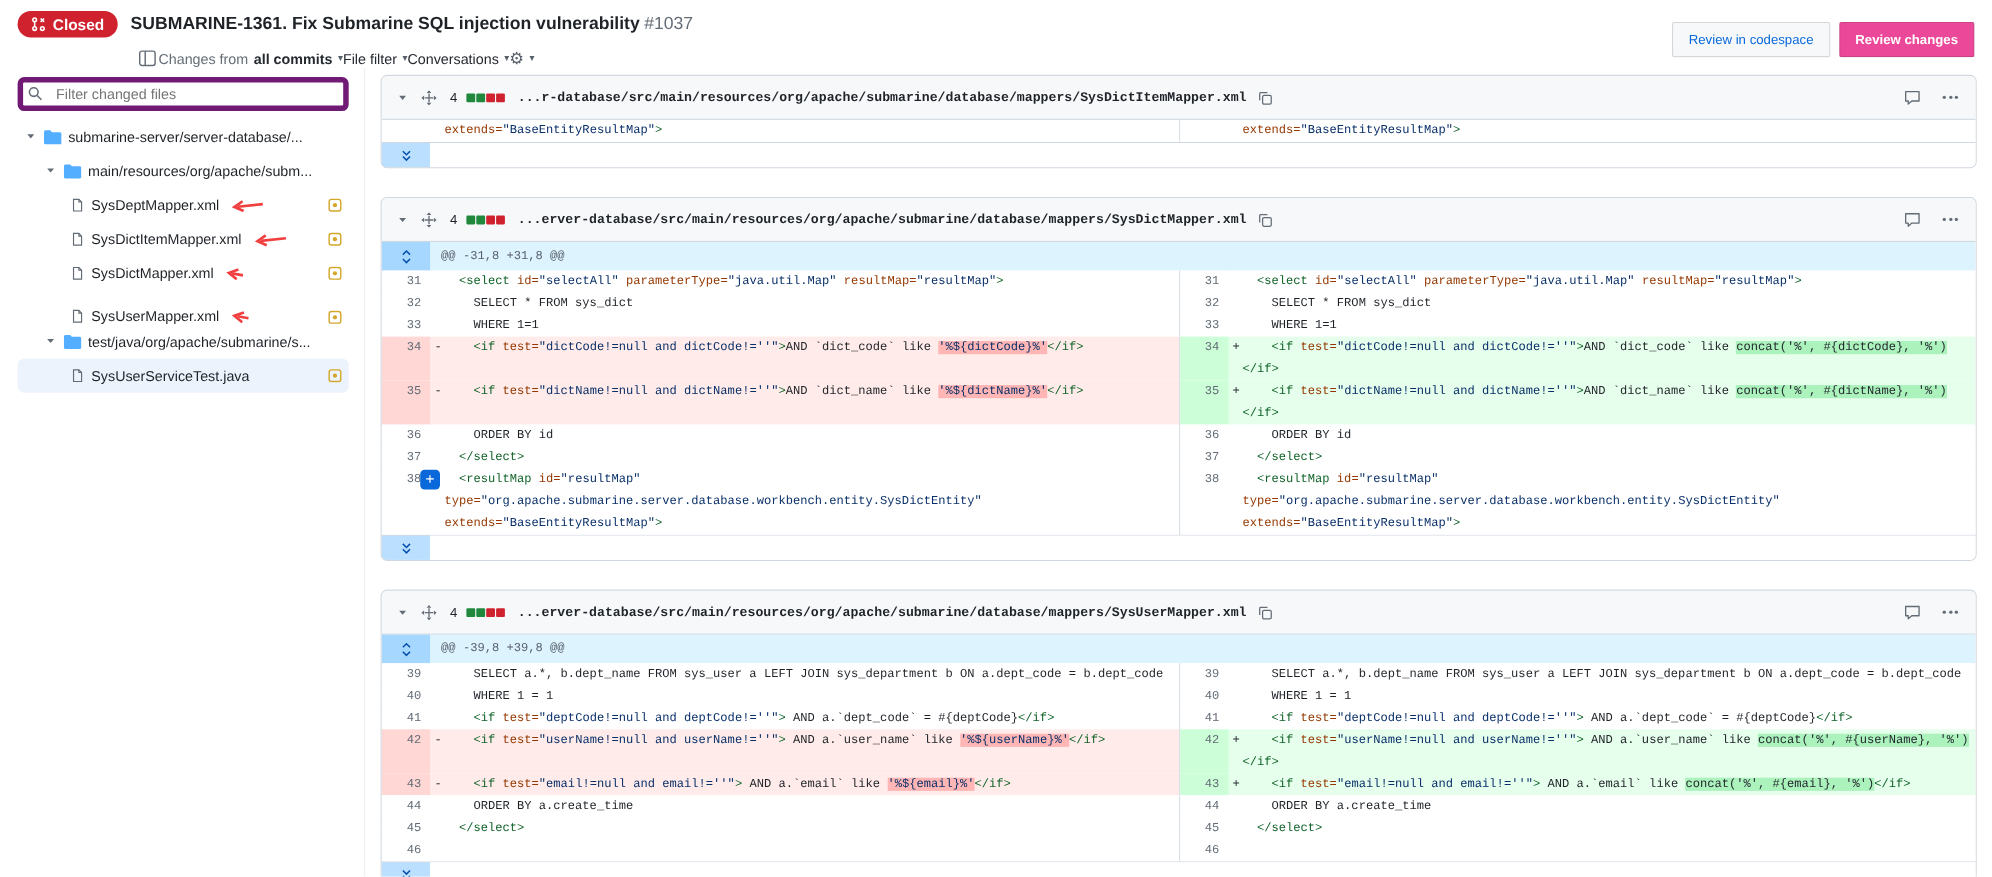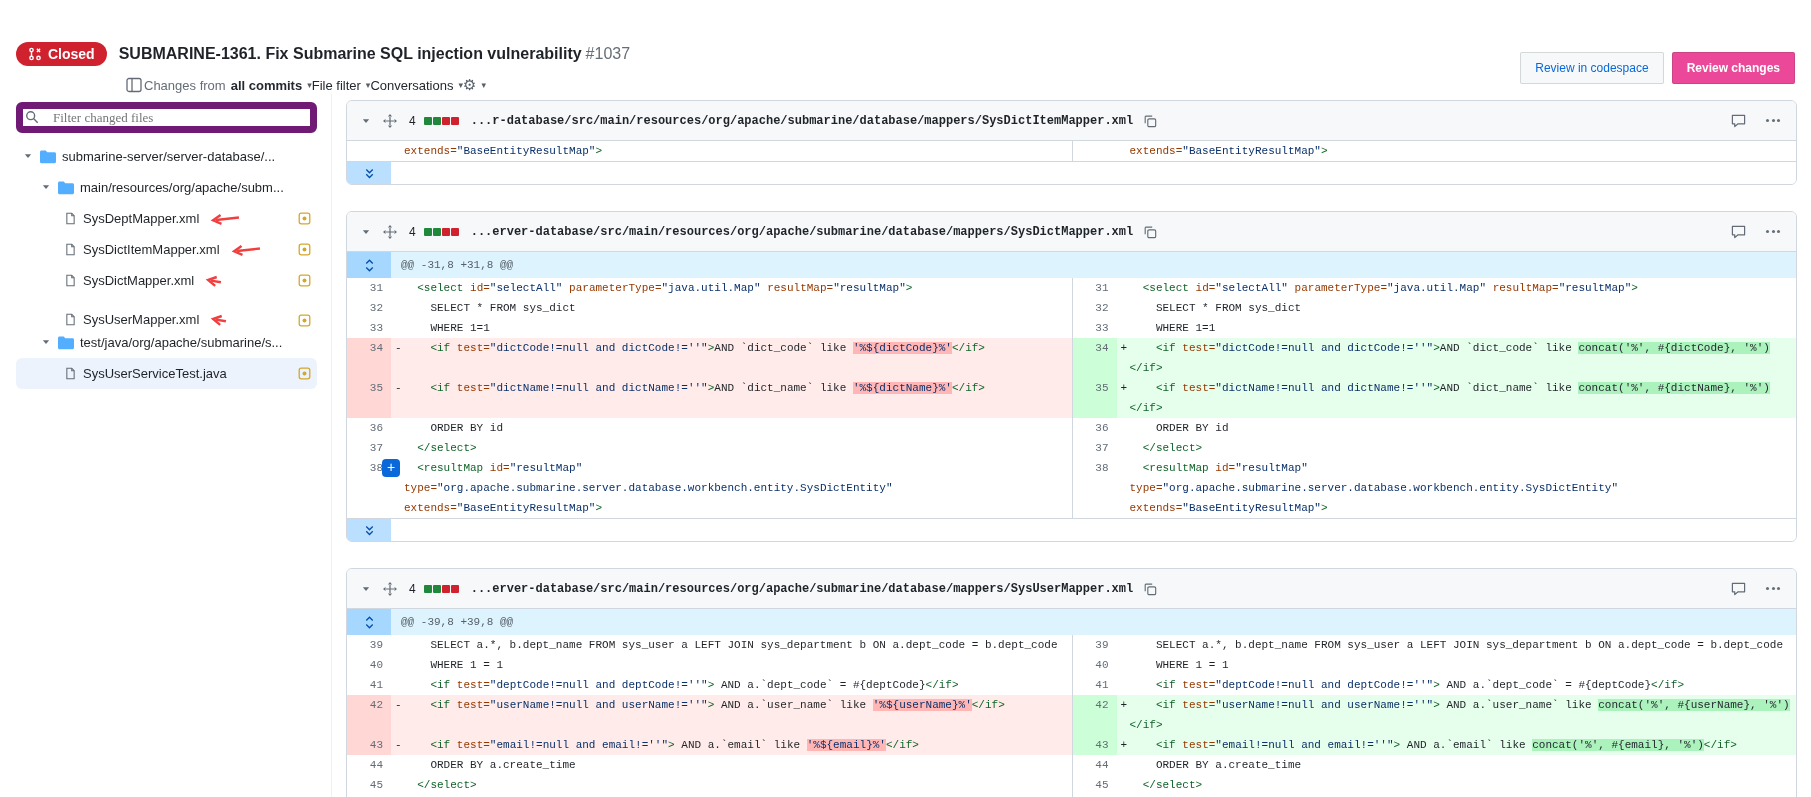--- a/index.html
+++ b/index.html
@@ -4,21 +4,21 @@
 <style>
   * { box-sizing: border-box; }
   html,body { margin:0; padding:0; }
   body {
     width:1811px; height:797px; overflow:hidden;
     background:#ffffff; color:#1f2328;
     font-family:"Liberation Sans","DejaVu Sans",sans-serif;
     font-size:13px;
   }
   
-  .topbar { position:relative; padding:10px 16px 0 16px; height:62px;margin-top:32px; }
+  .topbar { position:relative; padding:10px 16px 0 16px; height:62px; }
   .row1 { display:flex; align-items:center; gap:12px; }
   .badge-closed {
     display:inline-flex; align-items:center; gap:6px;
     background:#cf222e; color:#fff; font-weight:600; font-size:14px;
     border-radius:2em; padding:5px 12px; line-height:1;
   }
   .pr-title { font-size:16px; font-weight:600; white-space:nowrap; }
   .pr-number { color:#656d76; font-weight:400; font-size:16px; margin-left:4px; }
   .row2 { display:flex; align-items:center; padding:9px 0 0 108px; color:#24292f; }
   .tool-item { display:inline-flex; align-items:center; gap:5px; cursor:pointer; }
@@ -28,23 +28,23 @@
   .top-actions { position:absolute; right:16px; top:20px; display:flex; gap:8px; }
   .btn { border-radius:2px; padding:6px 14px; font-size:12px; font-weight:500; line-height:18px; cursor:pointer; border:1px solid rgba(27,31,36,0.15); }
   .btn-secondary { background:#f6f8fa; color:#0969da; }
   .btn-primary { background:#ec4899; color:#fff; font-weight:700; border-color:rgba(27,31,36,0.15); }
 
   
   .main { display:flex; height:735px; }
   .sidebar { width:332px; flex:none; padding:8px 14px 0 16px; border-right:1px solid #eef1f4; overflow:hidden; }
   .filterbox { position:relative; }
   .filterbox input {
-    width:100%; height:31px; border:7px solid #701a75; border-radius:6px;
+    width:100%; height:31px; border:5px solid #701a75; border-radius:6px;
     padding:0 8px 0 30px; font-size:13px; color:#1f2328; background:#fff; outline:none;
-    font-family:Liberation Serif, serif;
+    font-family:Liberation Sans, sans-serif;
   }
   .filterbox .s-icon { position:absolute; left:9px; top:8px; }
   .tree { margin-top:8px; }
   .tree-row { display:flex; align-items:center; height:31px; gap:6px; border-radius:6px; cursor:pointer; padding-right:6px; }
   .tree-row.sel { background:rgba(9,105,218,0.08); }
   .tree-label { white-space:nowrap; overflow:hidden; text-overflow:ellipsis; }
   .mod-icon { margin-left:auto; flex:none; }
   .chev { width:12px; text-align:center; flex:none; }
 
   

